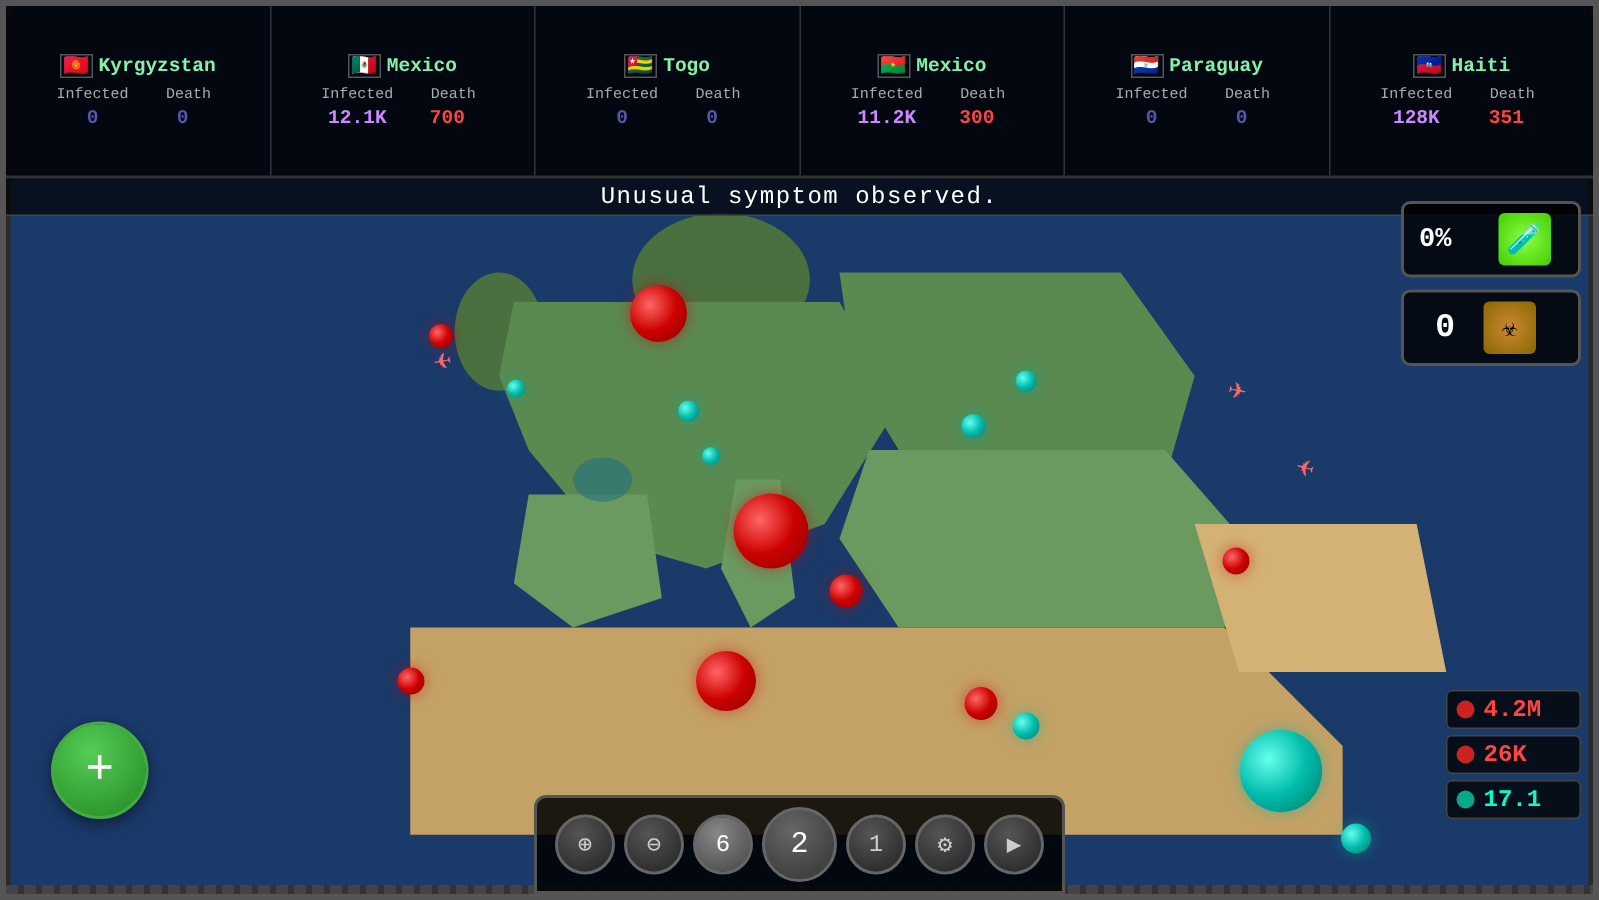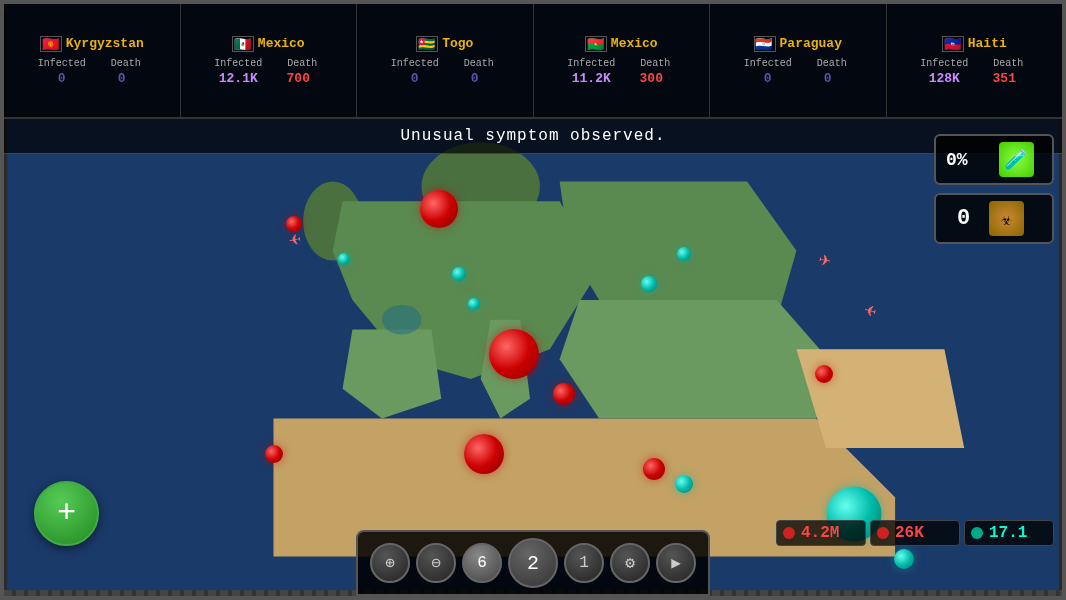--- a/index.html
+++ b/index.html
@@ -59,21 +59,21 @@
       width: 22px;
       height: 16px;
       border: 1px solid #555;
       display: inline-block;
       font-size: 14px;
       line-height: 16px;
       text-align: center;
     }
 
     .country-name {
-      color: #eab308;
+      color: #86efac;
       font-size: 13px;
       font-weight: bold;
       white-space: nowrap;
     }
 
     .stat-labels {
       display: flex;
       gap: 20px;
       margin-bottom: 2px;
     }
@@ -101,21 +101,21 @@
     .stat-value.infected.active { color: #cc88ff; }
     .stat-value.death { color: #ff4444; }
     .stat-value.zero { color: #5555aa; }
 
     
     .notification-bar {
       position: absolute;
       top: 115px;
       left: 0;
       right: 0;
-      height: 35px;
+      height: 25px;
       background: rgba(0,0,0,0.7);
       display: flex;
       align-items: center;
       justify-content: center;
       z-index: 10;
       border-bottom: 1px solid #444;
     }
 
     .notification-text {
       color: #fff;
@@ -236,21 +236,21 @@
       justify-content: center;
       font-size: 18px;
     }
 
     
     .bottom-right-stats {
       position: absolute;
       right: 8px;
       bottom: 50px;
       display: flex;
-      flex-direction: row;
+      flex-direction: column;
       gap: 4px;
       z-index: 20;
     }
 
     .stat-pill {
       background: rgba(0,0,0,0.75);
       border: 1px solid #444;
       border-radius: 4px;
       padding: 3px 10px 3px 6px;
       display: flex;

